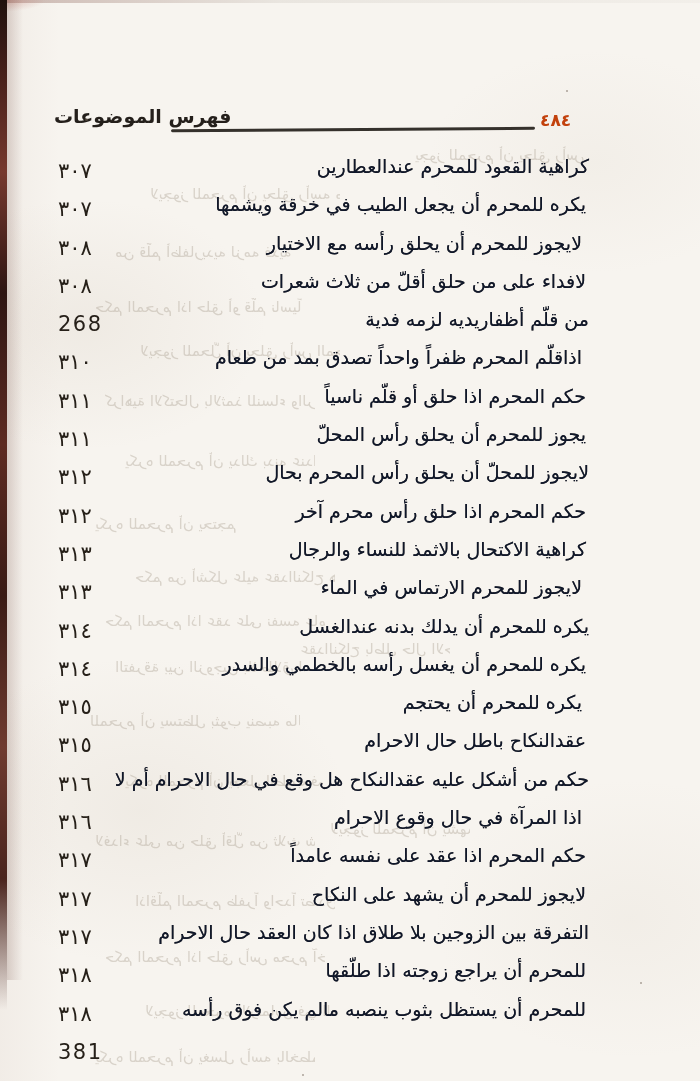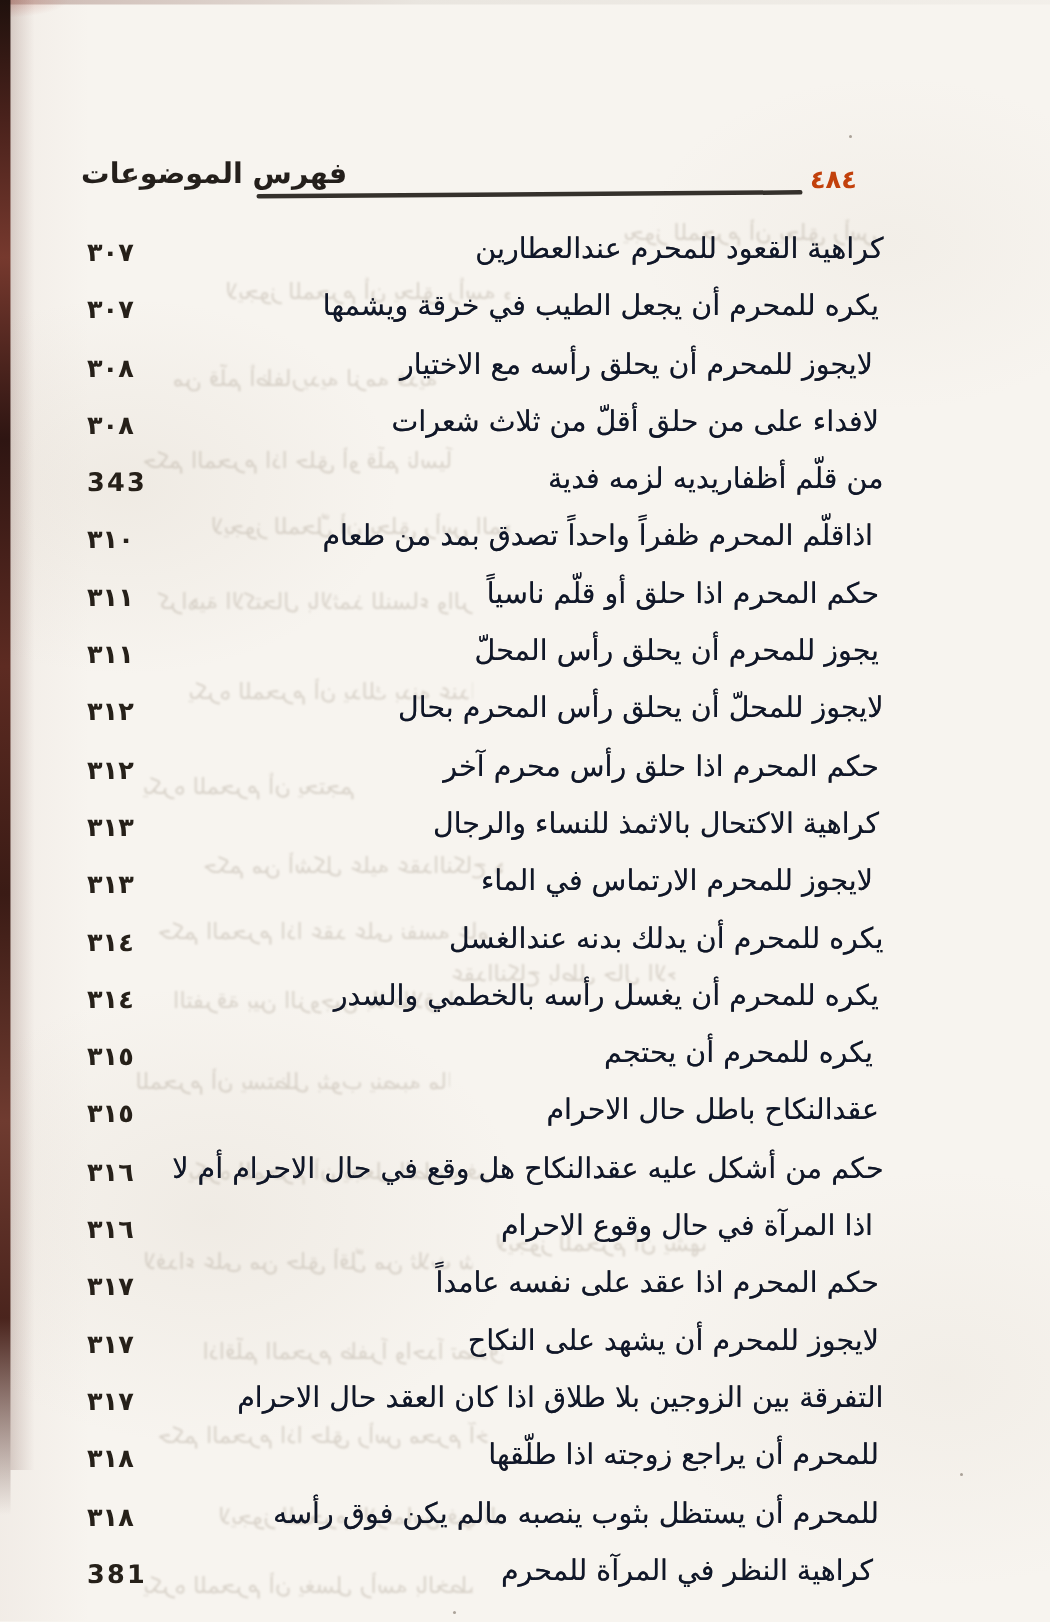--- a/index.html
+++ b/index.html
@@ -48,21 +48,21 @@
   }
   .hdr-num {
     position:absolute; left:540px; top:110px;
     font-size:17px; font-weight:bold; color:#c2410c; letter-spacing:1px;
   }
   
   #toc-list { position:absolute; left:0; top:151px; width:700px; }
   .row { position:relative; height:38.3px; }
   .num {
     position:absolute; left:58px; top:8px;
-    font-size:17px; font-weight:bold; color:#262019; letter-spacing:1.5px;
+    font-size:21px; font-weight:normal; color:#262019; letter-spacing:1.5px;
   }
   .txt {
     position:absolute; right:114px; top:4px;
     font-size:19px; color:#0f172a; direction:rtl; white-space:nowrap;
     text-shadow:0 0 .4px rgba(45,35,25,.75);
   }
   .row:nth-child(3n) .txt { right:118px; }
   .row:nth-child(4n+1) .txt { right:111px; }
   
   .ghost {
@@ -119,21 +119,21 @@
   </div>
     <div class="row">
     <span class="num">٣٠٨</span>
     <span class="txt">لايجوز للمحرم أن يحلق رأسه مع الاختيار</span>
   </div>
     <div class="row">
     <span class="num">٣٠٨</span>
     <span class="txt">لافداء على من حلق أقلّ من ثلاث شعرات</span>
   </div>
     <div class="row">
-    <span class="num">343</span>
+    <span class="num">268</span>
     <span class="txt">من قلّم أظفاريديه لزمه فدية</span>
   </div>
     <div class="row">
     <span class="num">٣١٠</span>
     <span class="txt">اذاقلّم المحرم ظفراً واحداً تصدق بمد من طعام</span>
   </div>
     <div class="row">
     <span class="num">٣١١</span>
     <span class="txt">حكم المحرم اذا حلق أو قلّم ناسياً</span>
   </div>
@@ -196,20 +196,19 @@
     <div class="row">
     <span class="num">٣١٨</span>
     <span class="txt">للمحرم أن يراجع زوجته اذا طلّقها</span>
   </div>
     <div class="row">
     <span class="num">٣١٨</span>
     <span class="txt">للمحرم أن يستظل بثوب ينصبه مالم يكن فوق رأسه</span>
   </div>
     <div class="row">
     <span class="num">381</span>
-    <span class="txt">كراهية النظر في المرآة للمحرم</span>
   </div>
   </div>
 
 <div class="speck" style="left:85px;top:118px;width:3px;height:3px;"></div>
 <div class="speck" style="left:566px;top:90px;width:2px;height:2px;"></div>
 <div class="speck" style="left:640px;top:982px;width:2px;height:2px;"></div>
 <div class="speck" style="left:302px;top:1074px;width:2px;height:2px;"></div>
 
 </body></html>

